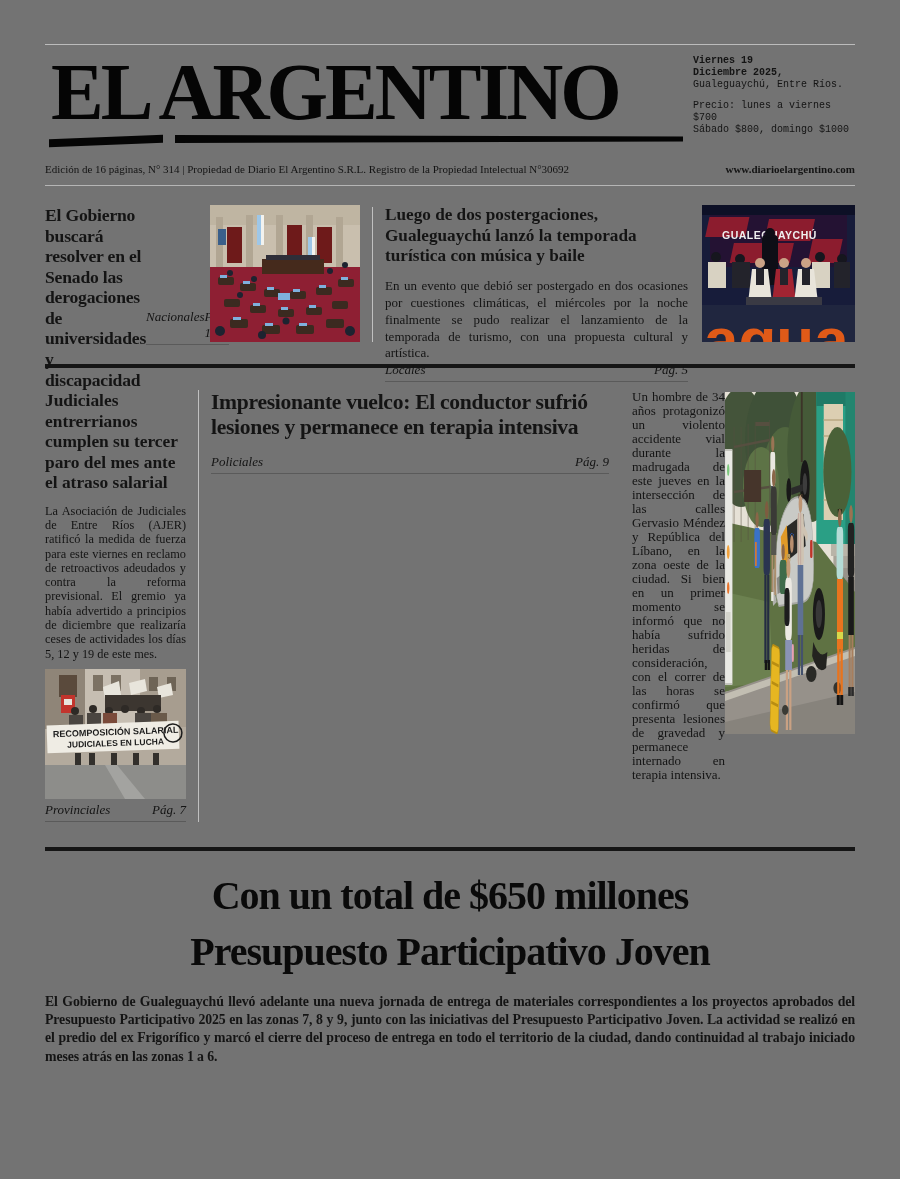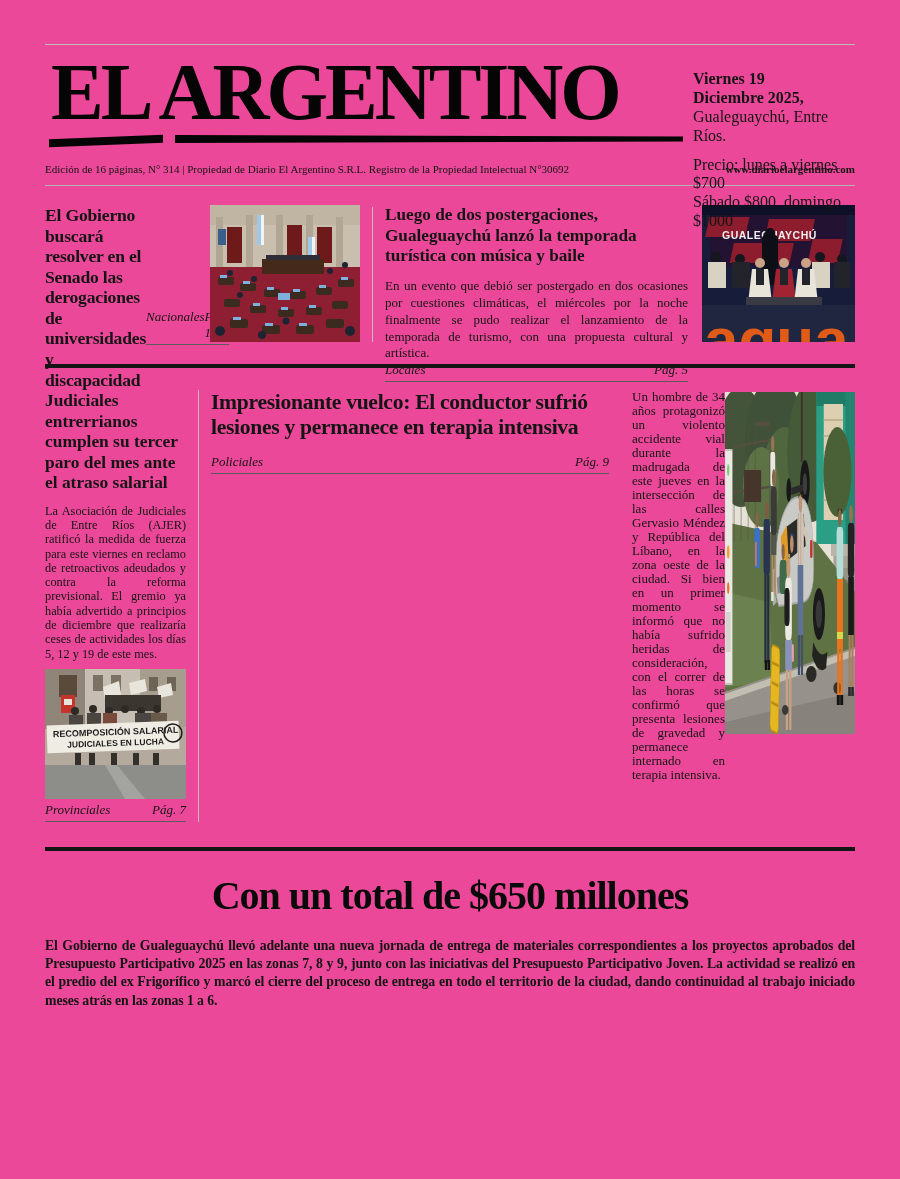--- a/index.html
+++ b/index.html
@@ -1,29 +1,29 @@
 <!DOCTYPE html>
 <html><head>
 <meta charset="utf-8">
 <style>
   html,body{margin:0;padding:0;background:#fff;}
-  .page{position:relative;width:900px;height:1179px;overflow:hidden;background:#ec4899;
+  .page{position:relative;width:900px;height:1179px;overflow:hidden;background:#737373;
         font-family:"Liberation Serif",serif;color:#141414;}
   .top-hairline{margin:44px 45px 0;border-top:1.5px solid #bcbcbc;}
 
   
   .masthead{position:relative;margin:0 45px;height:106px;}
   .logo{position:absolute;left:6px;top:6px;font-size:79px;font-weight:bold;
         letter-spacing:-3px;line-height:1;transform:scaleY(1.03);transform-origin:top left;
         color:#050505;white-space:nowrap;}
   .swash1{position:absolute;left:4px;top:92px;width:114px;height:8px;background:#050505;
           transform:skewY(-2.2deg);}
   .swash2{position:absolute;left:130px;top:90px;width:508px;height:8px;background:#050505;
           clip-path:polygon(0 0,100% 18%,100% 82%,0 100%);}
-  .mh-info{position:absolute;right:0;top:25px;width:162px;font-size:16px;line-height:1.18;}
+  .mh-info{position:absolute;right:0;top:10px;width:162px;font-size:10px;line-height:1.18;font-family:Liberation Mono, monospace;}
   .mh-info .grp{margin-bottom:10px;}
   .b{font-weight:bold;}
   .edition-row{display:flex;justify-content:space-between;align-items:flex-end;margin:12px 45px 0;font-size:11px;}
   .rule-gray{margin:10px 45px 0;border-top:1.5px solid #b5b5b5;}
 
   
   .kicker{margin-top:auto;display:flex;justify-content:space-between;font-style:italic;
           font-size:13px;padding-bottom:3px;border-bottom:1.5px solid #5a5a5a;}
   .rule-black{margin:19px 45px 0;height:4px;background:#151515;}
   .photo{display:block;}
@@ -449,16 +449,17 @@
         </g>
       </svg>
     </div>
   </div>
 
   <div class="rule-black" style="margin-top:25px;"></div>
 
 
   <div class="feature">
     <div class="fl">Con un total de $650 millones</div>
+    <div class="fl">Presupuesto Participativo Joven</div>
   </div>
   <div class="feature-body">El Gobierno de Gualeguaychú llevó adelante una nueva jornada de entrega de materiales correspondientes a los proyectos aprobados del Presupuesto Participativo 2025 en las zonas 7, 8 y 9, junto con las iniciativas del Presupuesto Participativo Joven. La actividad se realizó en el predio del ex Frigorífico y marcó el cierre del proceso de entrega en todo el territorio de la ciudad, dando continuidad al trabajo iniciado meses atrás en las zonas 1 a 6.</div>
 
 </div>
 
 </body></html>

